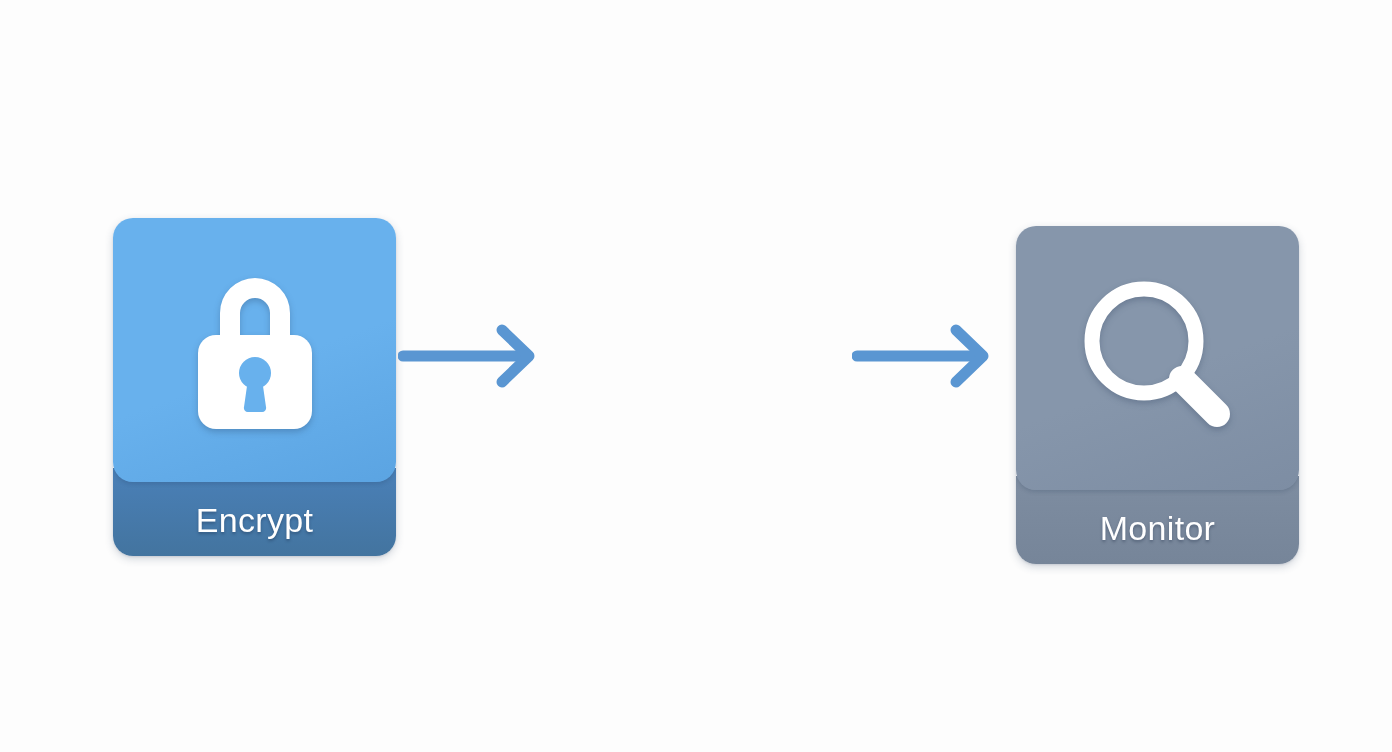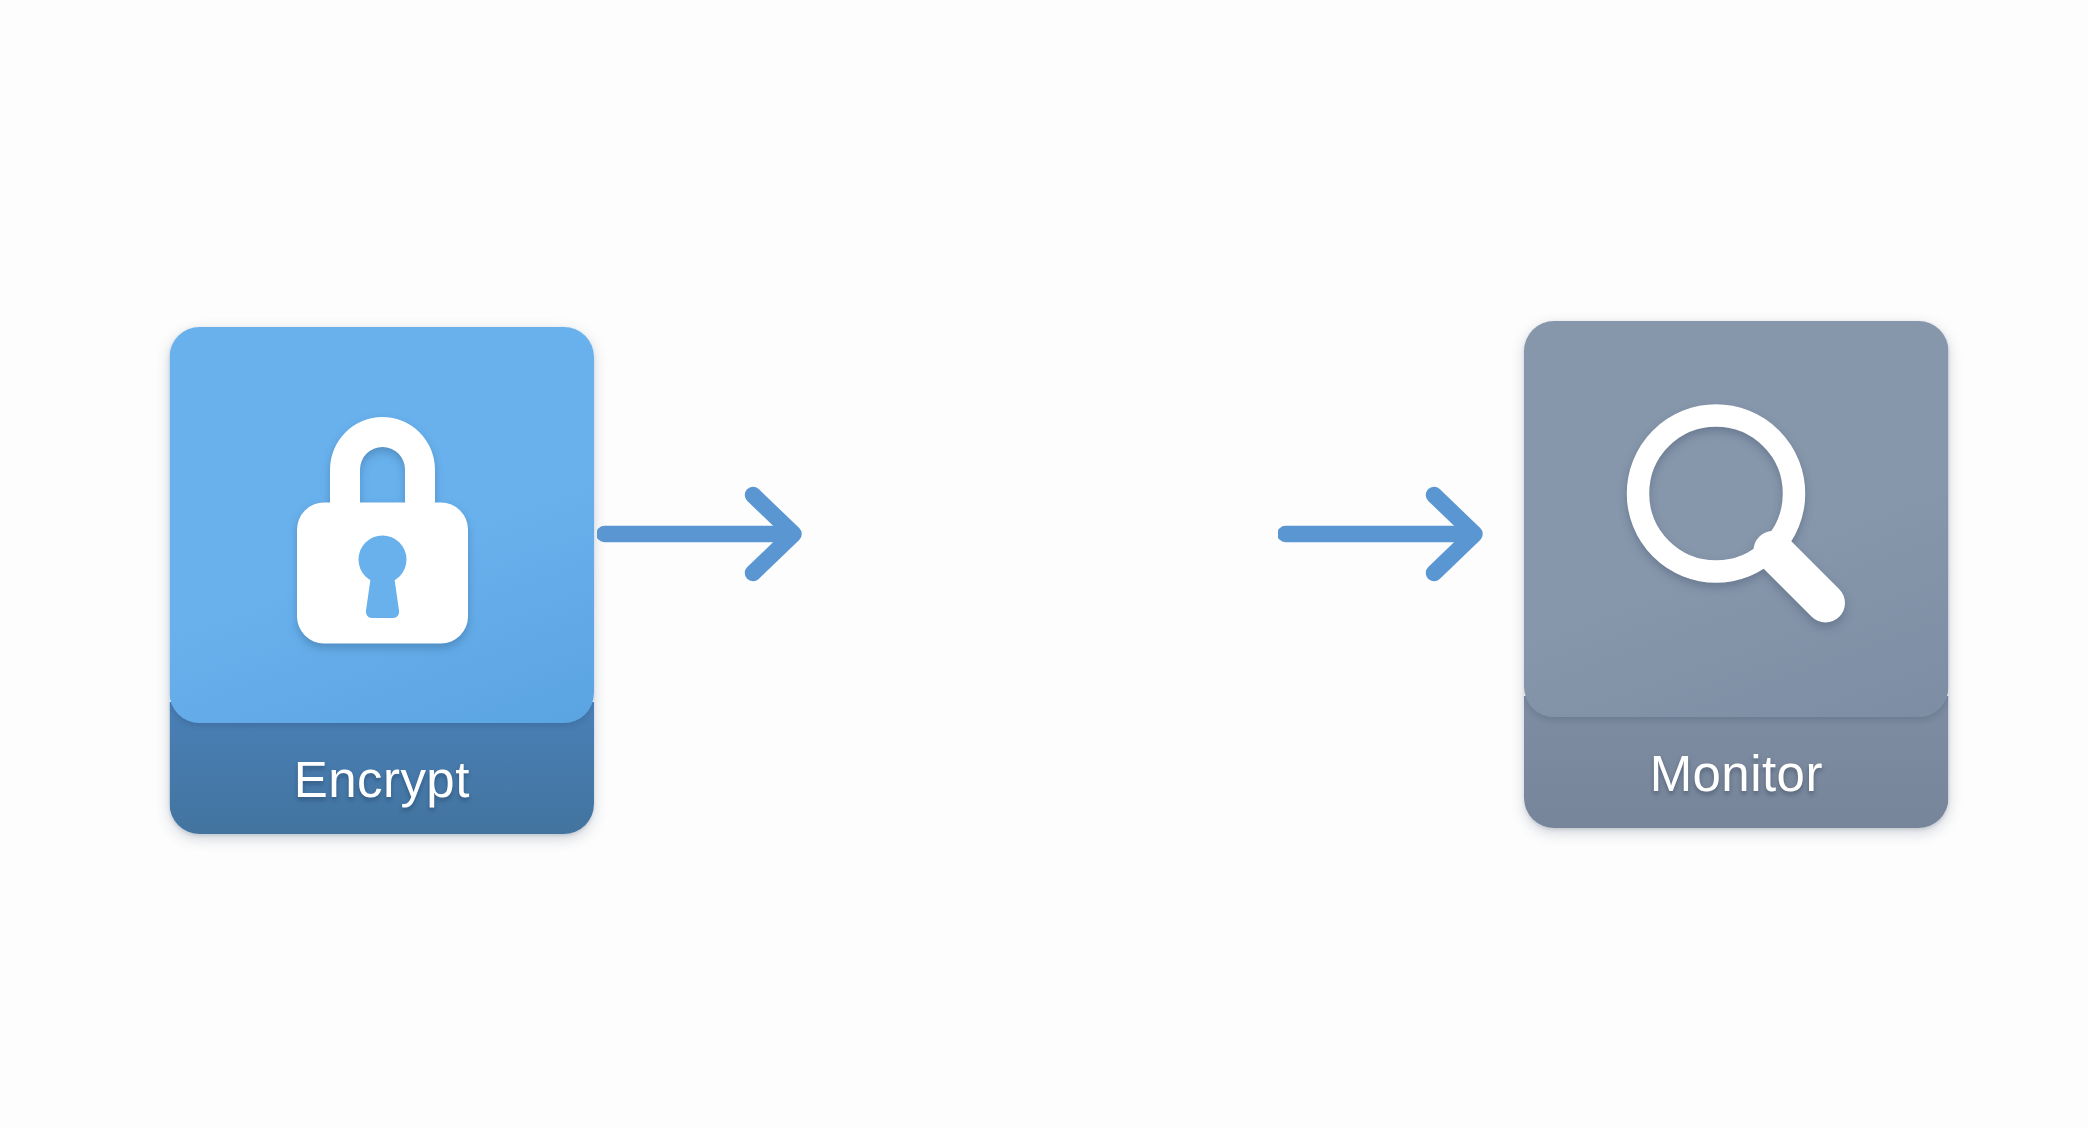--- a/index.html
+++ b/index.html
@@ -92,21 +92,21 @@
           <path d="M68 118 L82 118 L86 146 a4 4 0 0 1 -4 5 L68 151 a4 4 0 0 1 -4 -5 Z" fill="#68b1ed"></path>
         </svg>
       </div>
     </div>
     <div class="card-band" id="card-band-0" style="height: 88px; background: linear-gradient(rgb(74, 128, 184) 0%, rgb(67, 116, 159) 100%); text-align: center;">
       <span class="card-label">Encrypt</span>
     </div>
   </div>
 
 
-  <div class="card" id="card-2" style="left: 1016px; top: 214px; width: 283px; height: 338px;">
+  <div class="card" id="card-2" style="left: 1016px; top: 226px; width: 283px; height: 338px;">
     <div class="card-top" id="card-top-2" style="height: 264px; background: linear-gradient(160deg, rgb(134, 150, 171) 0%, rgb(134, 150, 171) 55%, rgb(125, 141, 163) 100%);">
       <div class="icon-wrap">
         <svg width="160" height="166" viewBox="0 0 160 166" aria-hidden="true">
 
           <circle cx="66" cy="66" r="52" fill="none" stroke="#ffffff" stroke-width="15"></circle>
 
           <line x1="104" y1="104" x2="139" y2="139" stroke="#ffffff" stroke-width="26" stroke-linecap="round"></line>
         </svg>
       </div>
     </div>

